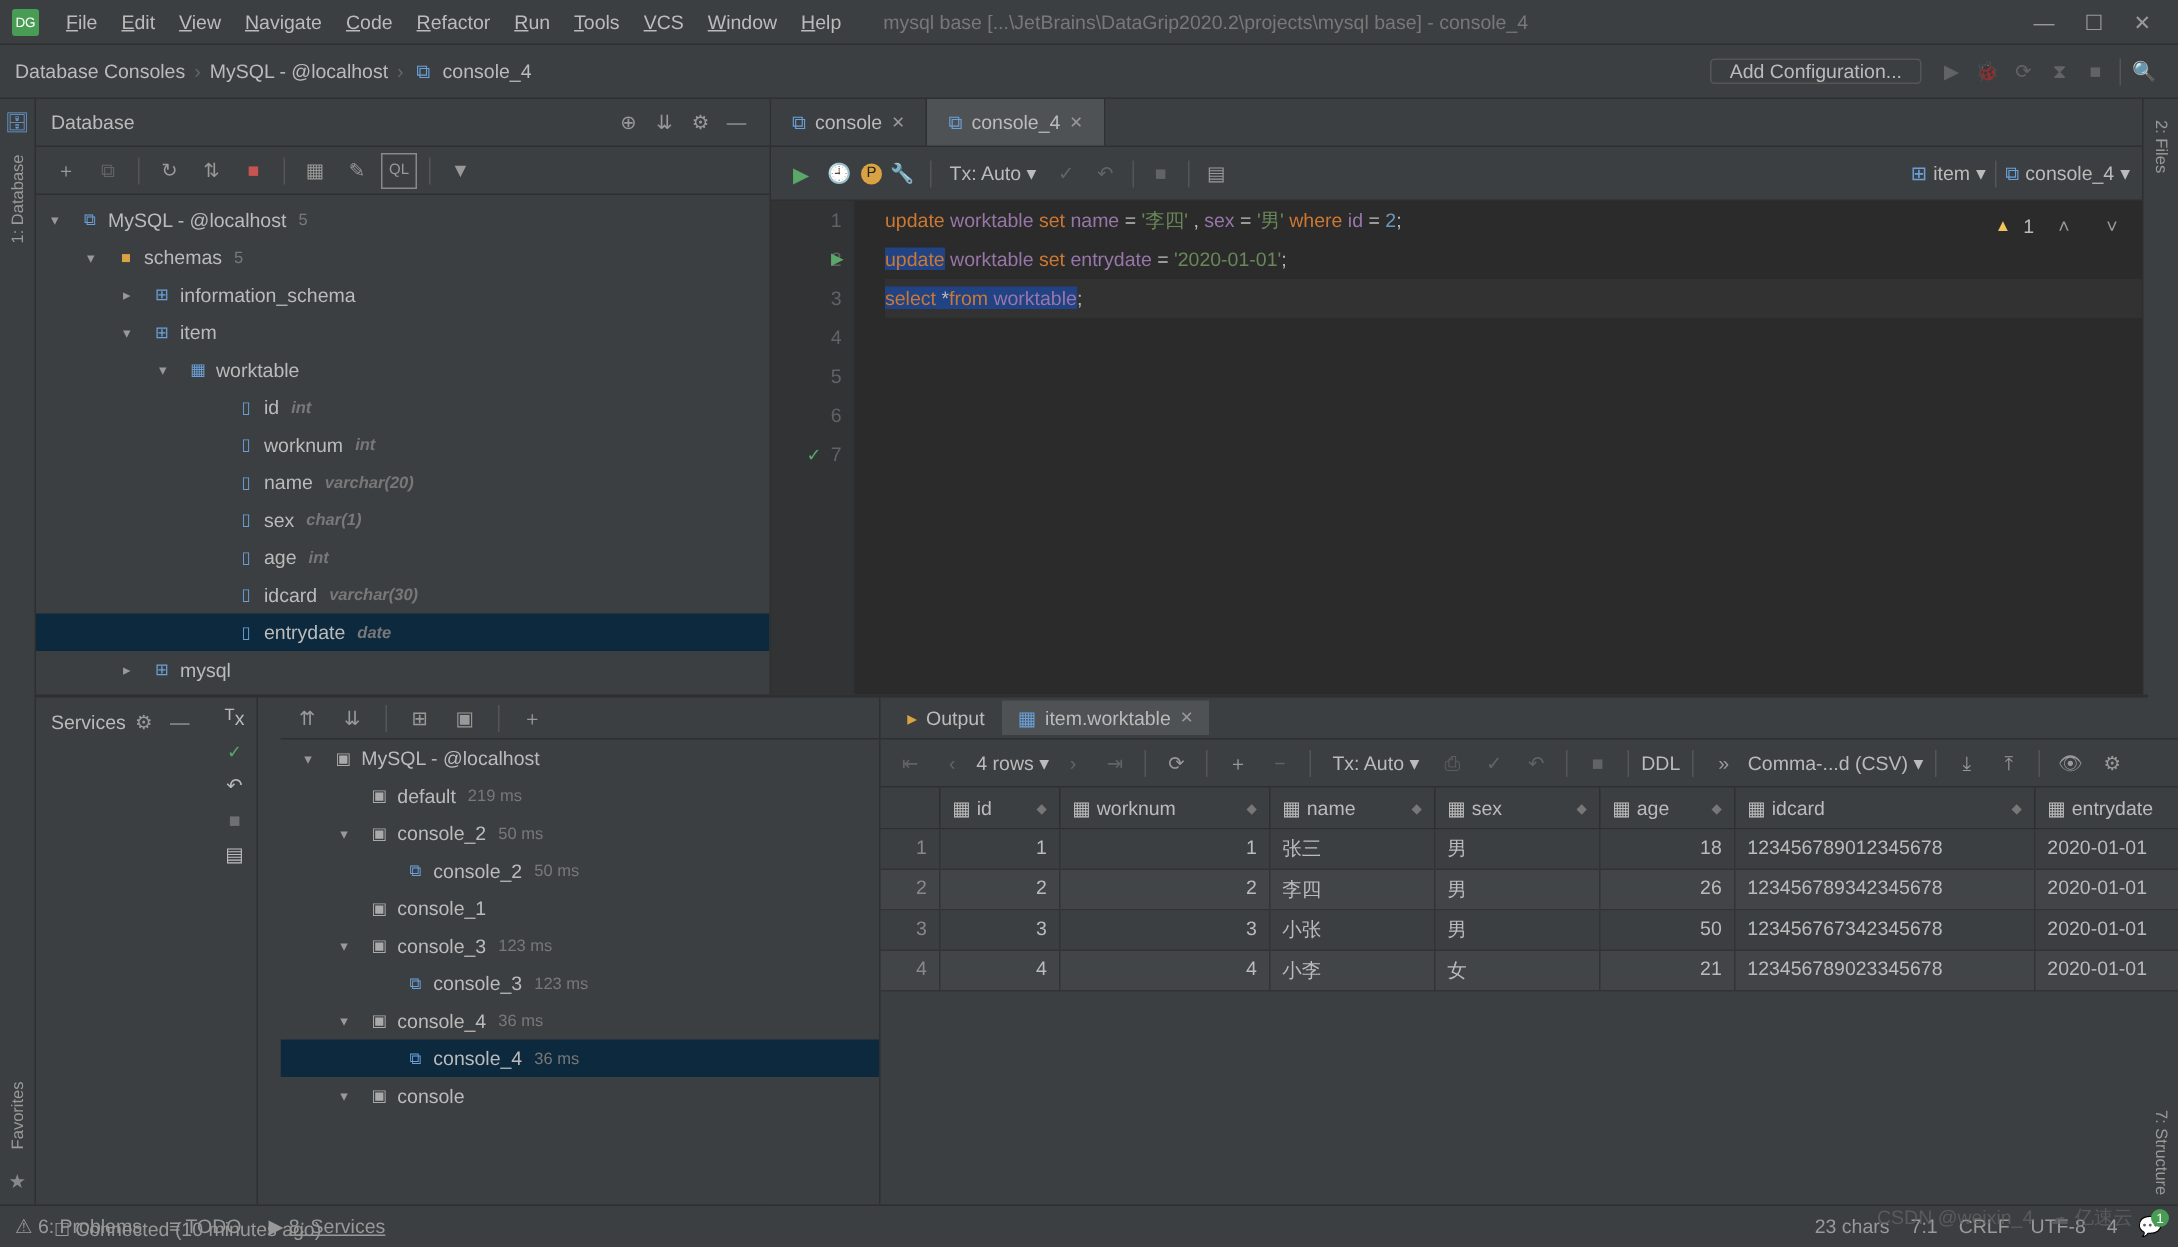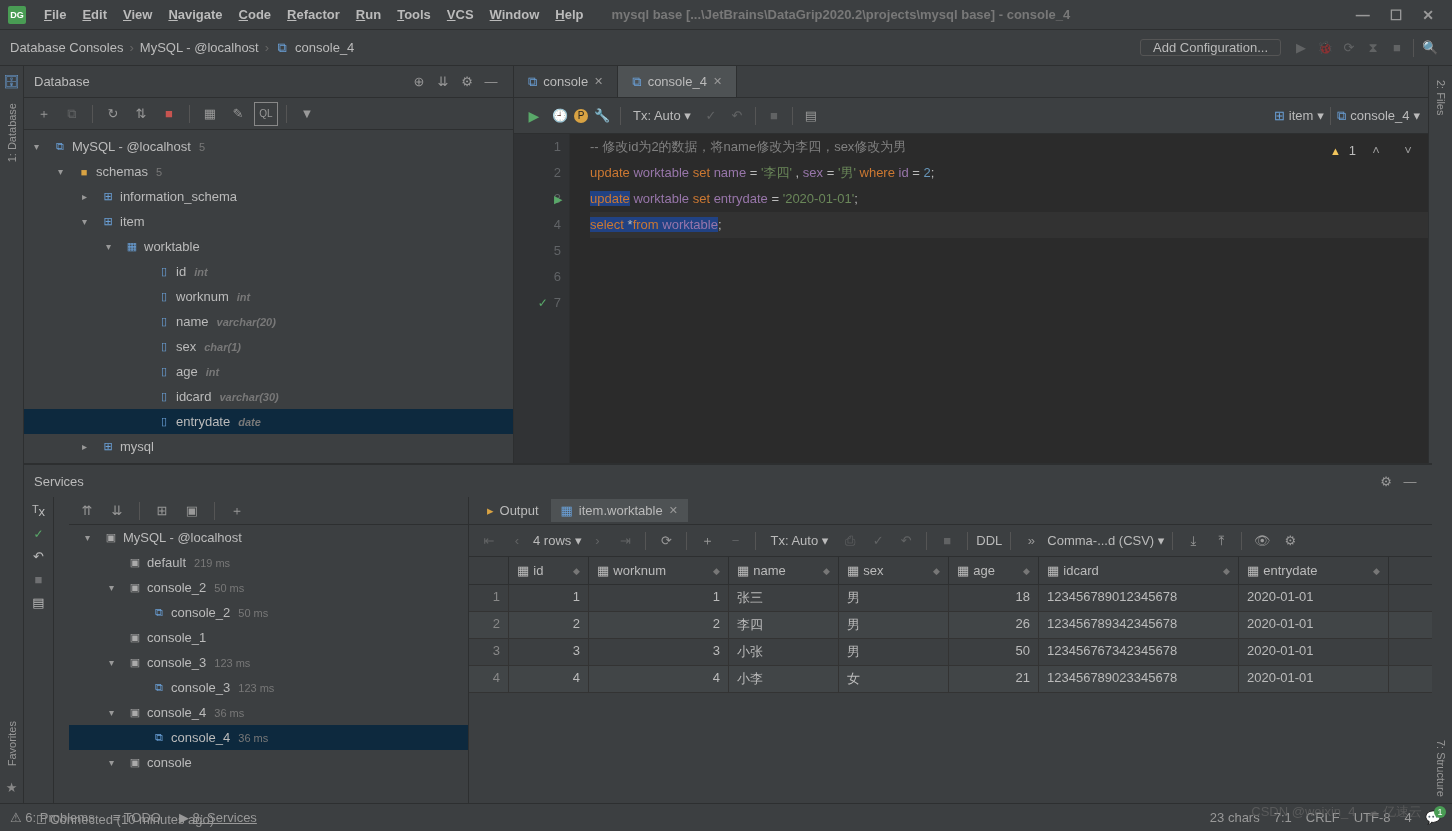--- a/index.html
+++ b/index.html
@@ -1,17 +1,17 @@
 <!DOCTYPE html>
 <html><head>
 <meta charset="utf-8">
 <style>
 * { margin:0; padding:0; box-sizing:border-box; font-family:"Segoe UI",sans-serif; font-size:13px; }
 body { background:#3c3f41; color:#bbb; width:1452px; height:831px; overflow:hidden; position:relative; }
-.titlebar { height:30px; background:#3c3f41; display:flex; align-items:center; padding:0 8px; border-bottom:1px solid #2d2f30;font-weight:bold; }
+.titlebar { height:30px; background:#3c3f41; display:flex; align-items:center; padding:0 8px; border-bottom:1px solid #2d2f30; }
 .app-icon { width:18px; height:18px; background:#499c54; border-radius:2px; margin-right:10px; font-size:9px; color:#fff; display:flex; align-items:center; justify-content:center; }
 .menu-item { padding:4px 8px; color:#bbb; cursor:pointer;text-align:right; }
 .menu-item u { text-decoration:underline; }
 .title-path { margin-left:20px; color:#787878; flex:1; }
 .win-controls { display:flex; gap:20px; padding-right:10px; }
 .win-btn { color:#999; cursor:pointer; font-size:14px; }
 .toolbar-row { height:36px; display:flex; align-items:center; padding:0 10px; border-bottom:1px solid #2d2f30; }
 .breadcrumb { display:flex; align-items:center; gap:6px; flex:1; }
 .bc-item { color:#bbb; }
 .bc-sep { color:#666; }
@@ -49,21 +49,21 @@
 .code { flex:1; padding-left:20px; background:#2b2b2b; position:relative; }
 .code-line { height:26px; }
 .c-comment { color:#808080; }
 .c-kw { color:#cc7832; }
 .c-id { color:#9876aa; }
 .c-str { color:#6a8759; }
 .c-num { color:#6897bb; }
 .c-op { color:#bbb; }
 .hl-bg { background:#214283; }
 .caret-line { background:#323232; }
-.services-panel { position:absolute; left:24px; right:20px; bottom:28px; height:340px; background:#3c3f41; border-top:2px solid #2d2f30; display:flex; flex-direction:column; }
+.services-panel { position:absolute; left:24px; right:20px; bottom:28px; height:340px; background:#3c3f41; border-top:2px solid #2d2f30; display:flex; flex-direction:row; }
 .svc-header { height:32px; display:flex; align-items:center; padding:0 10px; }
 .svc-body { flex:1; display:flex; }
 .svc-left { width:445px; border-right:1px solid #2d2f30; display:flex;gap:15px; }
 .svc-icons { width:30px; display:flex; flex-direction:column; align-items:center; padding-top:6px; gap:8px; border-right:1px solid #2d2f30;}
 .svc-tree { flex:1; overflow:auto; }
 .svc-tree-tb { height:28px; display:flex; align-items:center; padding:0 6px; gap:6px; border-bottom:1px solid #2d2f30;}
 .svc-right { flex:1; display:flex; flex-direction:column; }
 .svc-tabs { height:28px; display:flex; align-items:center; padding-left:8px; gap:2px; border-bottom:1px solid #2d2f30;}
 .svc-tab { padding:4px 10px; display:flex; align-items:center; gap:6px; cursor:pointer;}
 .svc-tab.active { background:#4e5254; }
@@ -273,21 +273,20 @@
           <div class="gutter-line"> 6</div>
           <div class="gutter-line"><span class="check">✓</span> 7</div>
         </div>
       <div class="code" id="code-host">
         <div style="position:absolute;right:8px;top:4px;display:flex;gap:8px;align-items:center;">
           <span class="warn-ic">▲</span>
           <span>1</span>
           <span class="icon-btn">˄</span>
           <span class="icon-btn">˅</span>
         </div>
-          <div class="code-line"><span class="c-comment">-- 修改id为2的数据，将name修改为李四，sex修改为男</span></div>
           <div class="code-line"><span class="c-kw">update</span> <span class="c-id">worktable</span> <span class="c-kw">set</span> <span class="c-id">name</span> <span class="c-op">=</span> <span class="c-str">'李四'</span> <span class="c-op">,</span> <span class="c-id">sex</span> <span class="c-op">=</span> <span class="c-str">'男'</span> <span class="c-kw">where</span> <span class="c-id">id</span> <span class="c-op">=</span> <span class="c-num">2</span><span class="c-op">;</span></div>
           <div class="code-line"><span class="run-arrow">▶</span><span class="c-kw" style="background:#214283;">update</span> <span class="c-id">worktable</span> <span class="c-kw">set</span> <span class="c-id">entrydate</span> <span class="c-op">=</span> <span class="c-str">'2020-01-01'</span><span class="c-op">;</span></div>
           <div class="code-line caret-line"><span class="hl-bg"><span class="c-kw">select</span> <span class="c-op">*</span><span class="c-kw">from</span> <span class="c-id">worktable</span></span><span class="c-op">;</span></div>
         </div>
     </div>
   </div>
 
   <div class="right-stripe">
     <div class="stripe-label" style="transform:none;">2: Files</div>
     <div style="flex:1"></div>

